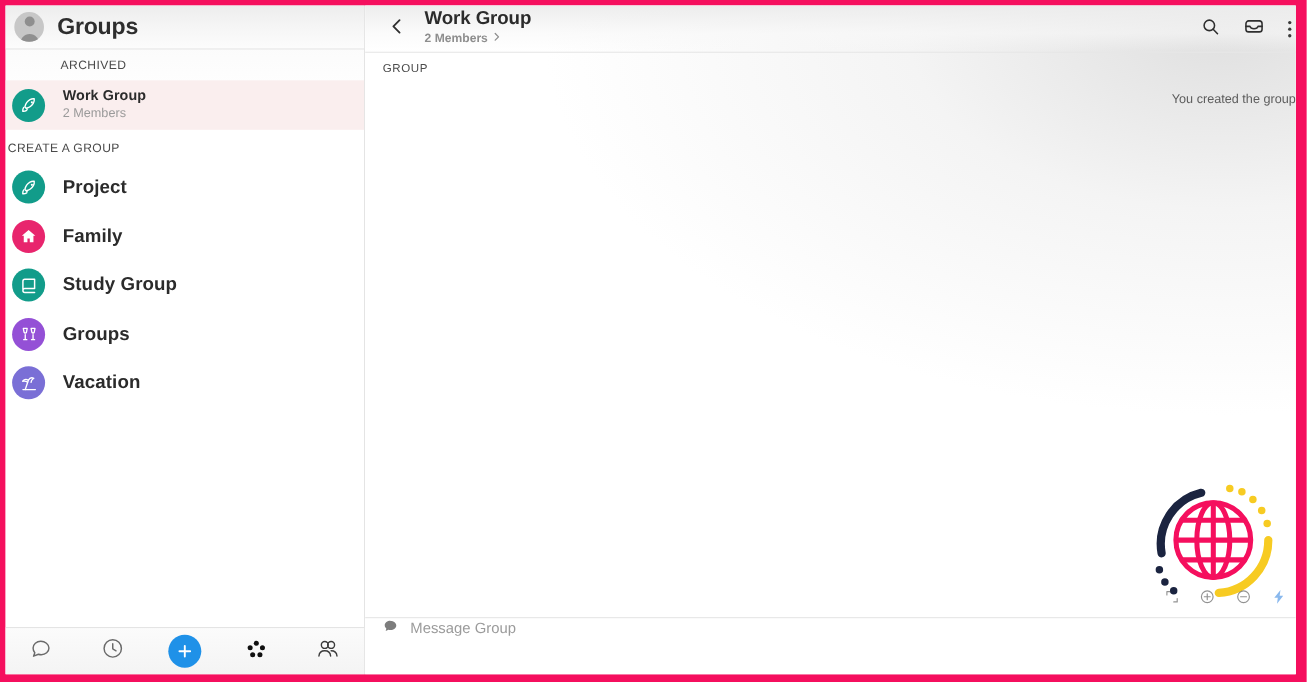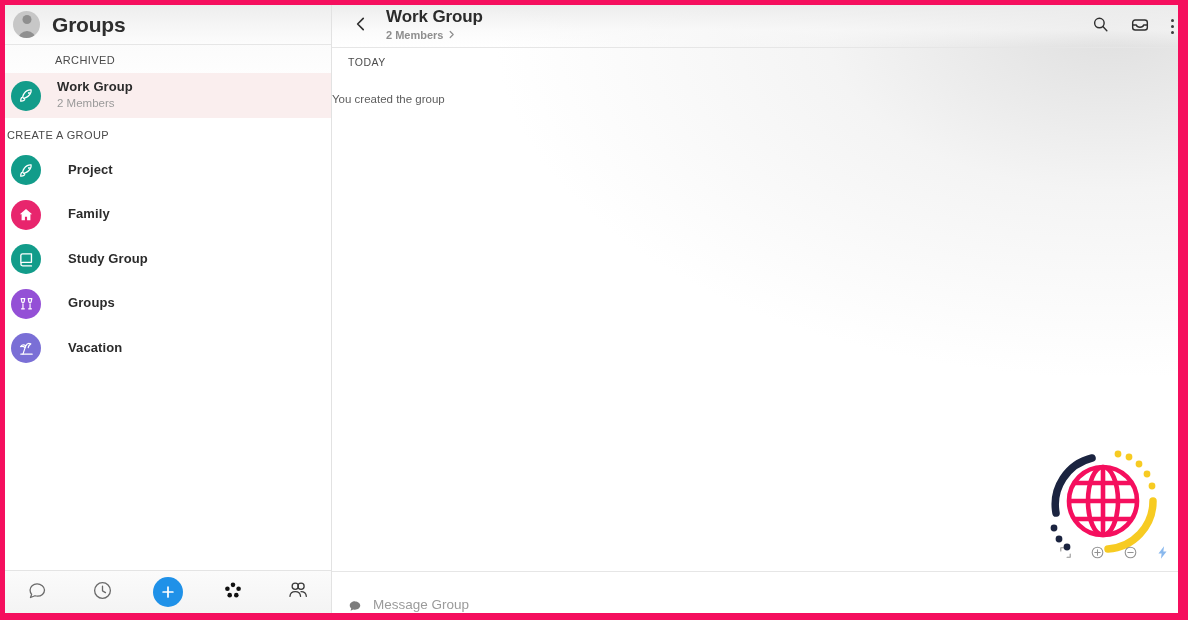--- a/index.html
+++ b/index.html
@@ -130,21 +130,21 @@
     font-weight: bold;
     color: #2b2b2b;
     letter-spacing: 0.1px;
   }
   .g-sub {
     font-size: 11.5px;
     color: #9a9a9a;
     margin-top: 2px;
   }
   .create-list .group-row { height: 44.5px; }
-  .create-list .g-name { font-size: 13px; margin-left: 11px; }
+  .create-list .g-name { font-size: 17px; }
 
   
   #bottom-nav {
     margin-top: auto;
     height: 42px;
     display: flex;
     align-items: center;
     justify-content: space-around;
     border-top: 1px solid #e4e4e4;
     background: linear-gradient(180deg,#fbfbfb 0%, #f4f4f4 100%);
@@ -254,31 +254,31 @@
     position: relative;
     overflow: hidden;
   }
   .day-label {
     font-size: 10.5px;
     color: #4c4c4c;
     letter-spacing: 0.5px;
     padding: 8px 0 0 16px;
   }
   .sys-msg {
-    text-align: left;
+    text-align: right;
     font-size: 11.5px;
     color: #5d5d5d;
-    margin-top: 25px;
+    margin-top: 17px;
   }
 
   .composer {
-    height: 42px;
+    height: 52px;
     border-top: 1px solid #e6e6e6;
     display: flex;
-    align-items: flex-end;
+    align-items: flex-start;
     padding-left: 16px;
     box-sizing: border-box;
     background: #ffffff;
   }
   .composer .bubble-ic {
     color: #7d7d7d;
     display: flex;
     align-items: center;
   }
   .composer input {
@@ -502,21 +502,21 @@
           </div>
           <div class="head-icon kebab">
             <i></i>
             <i></i>
             <i></i>
           </div>
         </div>
       </div>
 
       <div class="chat-body">
-        <div class="day-label">TODAY</div>
+        <div class="day-label">GROUP</div>
         <div class="sys-msg">You created the group</div>
 
         <div id="watermark">
           <svg width="140" height="140" viewBox="0 0 140 140" fill="none">
 
             <path d="M24 84a48 48 0 0 1 36-55" stroke="#1b2440" stroke-width="7.5" stroke-linecap="round"></path>
 
             <circle cx="22" cy="99" r="3.4" fill="#1b2440"></circle>
             <circle cx="27" cy="110" r="3.4" fill="#1b2440"></circle>
             <circle cx="35" cy="118" r="3.4" fill="#1b2440"></circle>

